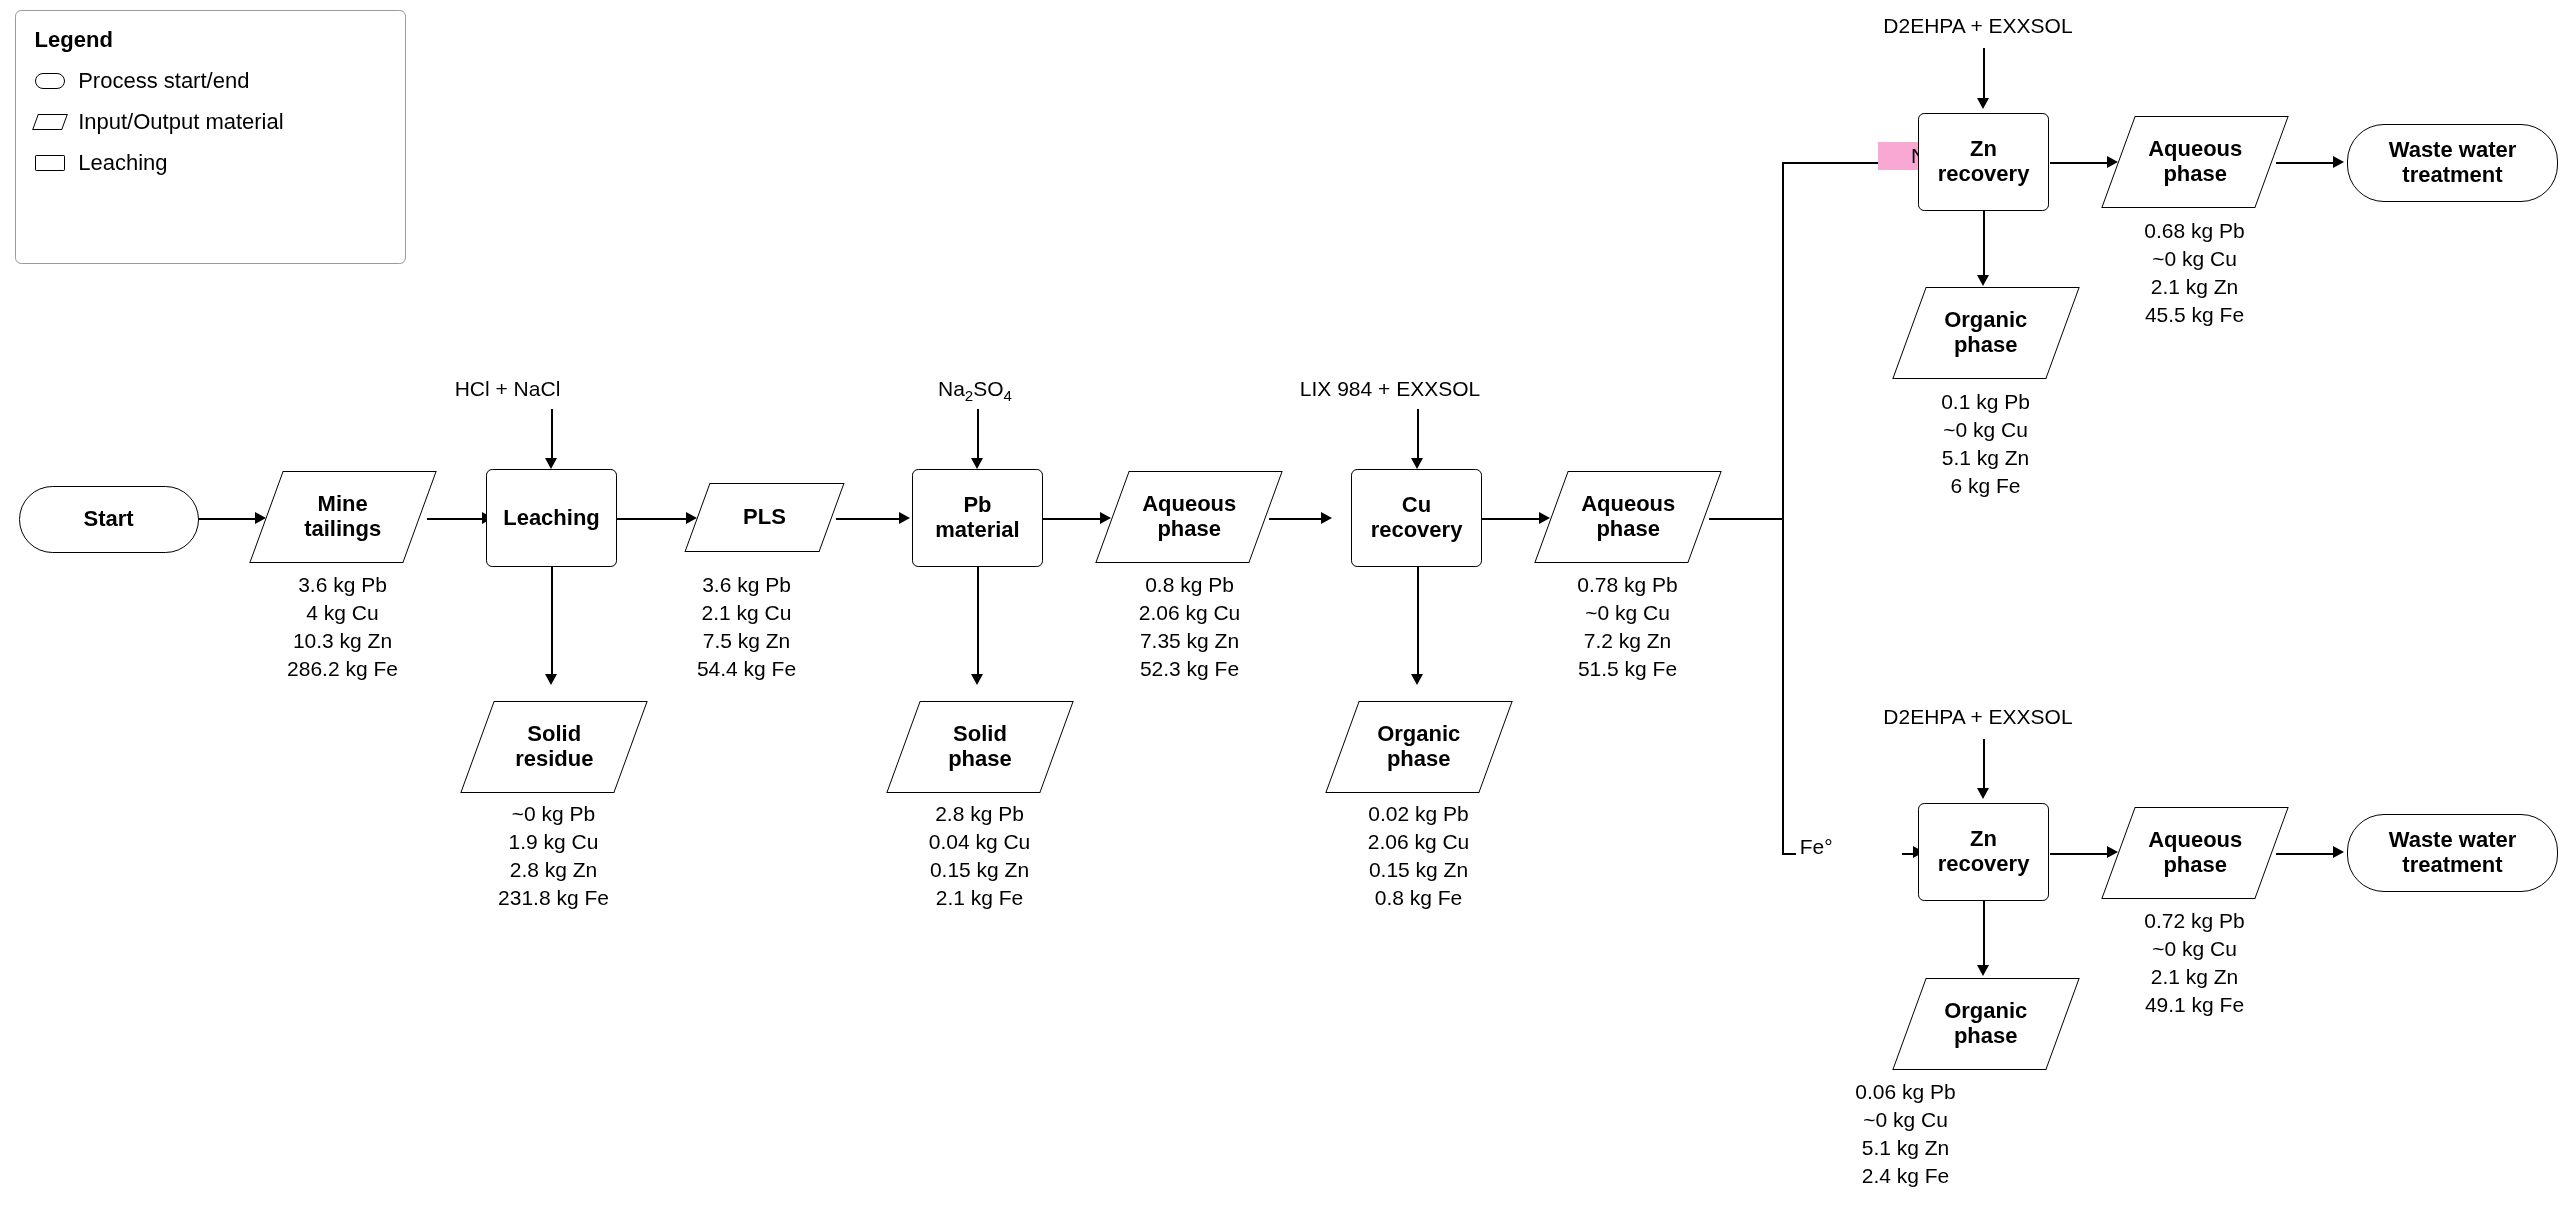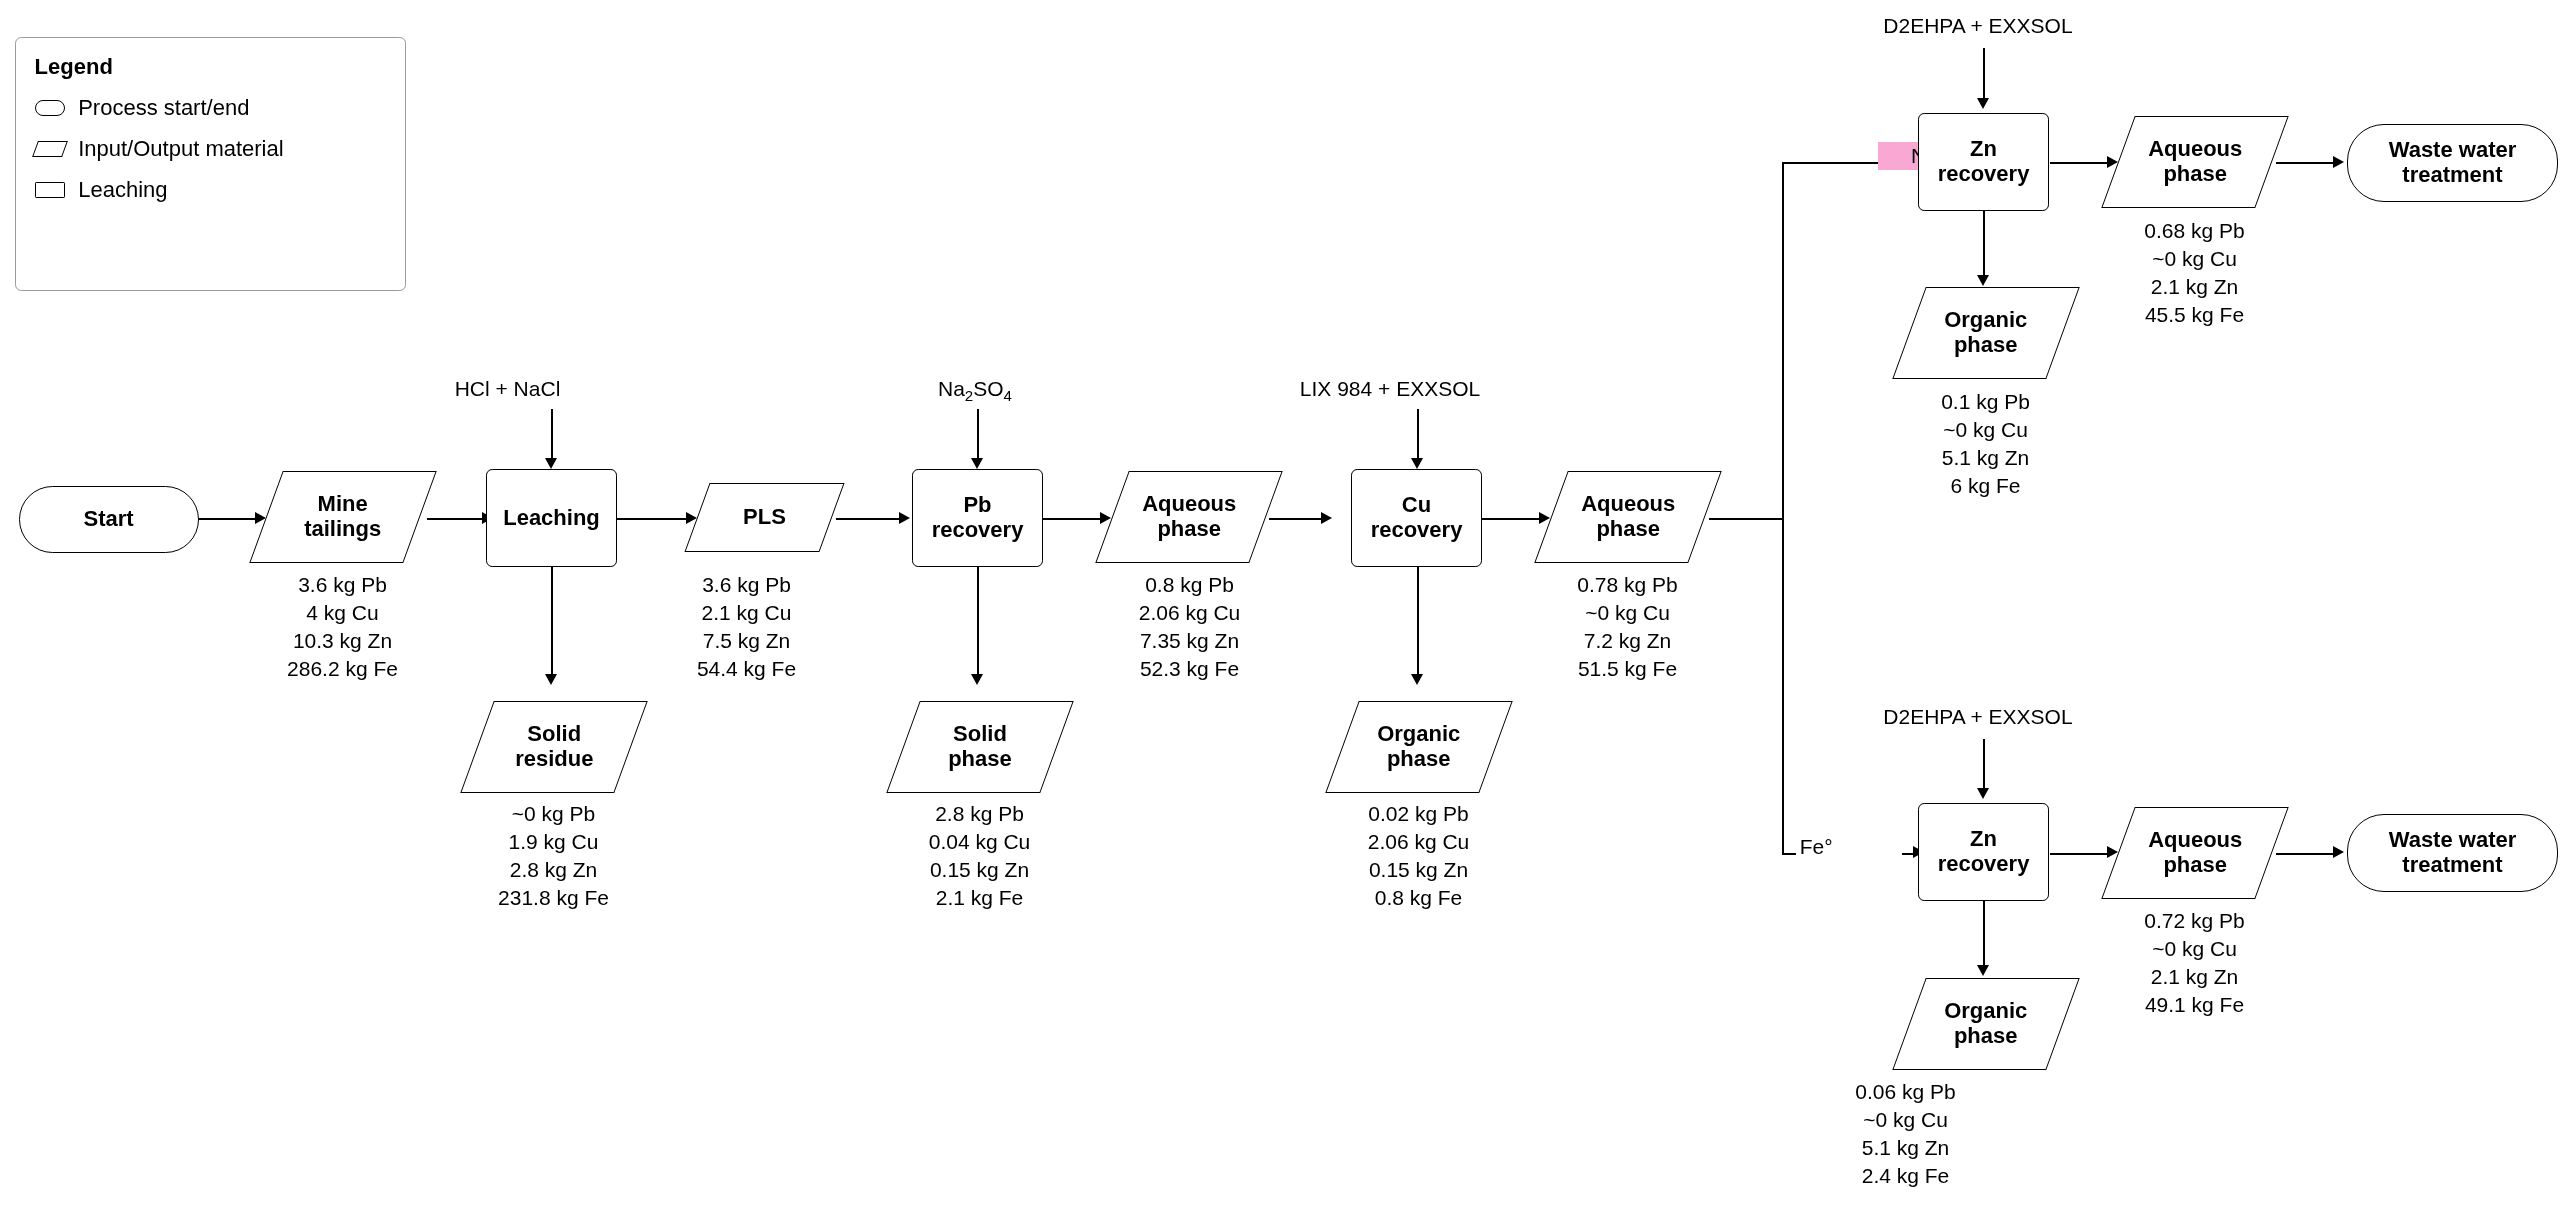--- a/index.html
+++ b/index.html
@@ -13,21 +13,20 @@
   }
   .canvas{position:absolute;left:0;top:0;width:2576px;height:1228px;}
 
   
   .legend{
     position:absolute;
     border:1.2px solid #9b9b9b;
     border-radius:6.2px;
     background:#fff;
     box-sizing:border-box;
-    margin-top:27px;
   }
   .legend-title{font-weight:bold;font-size:22px;}
   .legend-row{display:flex;align-items:center;gap:13.6px;margin-top:15px;}
   .legend-label{font-size:22px;}
   .lg-shape{width:30px;height:16px;border:1.2px solid #000;box-sizing:border-box;flex:0 0 auto;}
   .lg-terminator{border-radius:8px;}
   .lg-parallelogram{transform:skewX(-20deg);}
   .lg-process{border-radius:1.2px;}
 
   
@@ -143,21 +142,21 @@
 
   <div class="edge h" style="left:836px;top:518px;width:68px;"></div>
   <div class="arrow arrow-r" style="left:899px;top:512px;"></div>
 
   <div class="txt" style="left:873px;top:375px;width:204px;">Na<sub>2</sub>SO<sub>4</sub></div>
   <div class="edge v" style="left:977px;top:409px;height:54px;"></div>
   <div class="arrow arrow-d" style="left:971px;top:458px;"></div>
 
   <div class="node process" style="left:912px;top:469px;width:131px;height:98px;">
     <span style="white-space:pre-line;">Pb
-recovery</span>
+material</span>
   </div>
 
   <div class="edge v" style="left:977px;top:567px;height:111px;"></div>
   <div class="arrow arrow-d" style="left:971px;top:674px;"></div>
 
   <div class="node io" style="left:903px;top:701px;width:154px;height:92px;">
     <span style="white-space:pre-line;">Solid
 phase</span>
   </div>
   <div class="txt" style="left:871px;top:800px;width:217px;white-space:pre-line;">2.8 kg Pb

